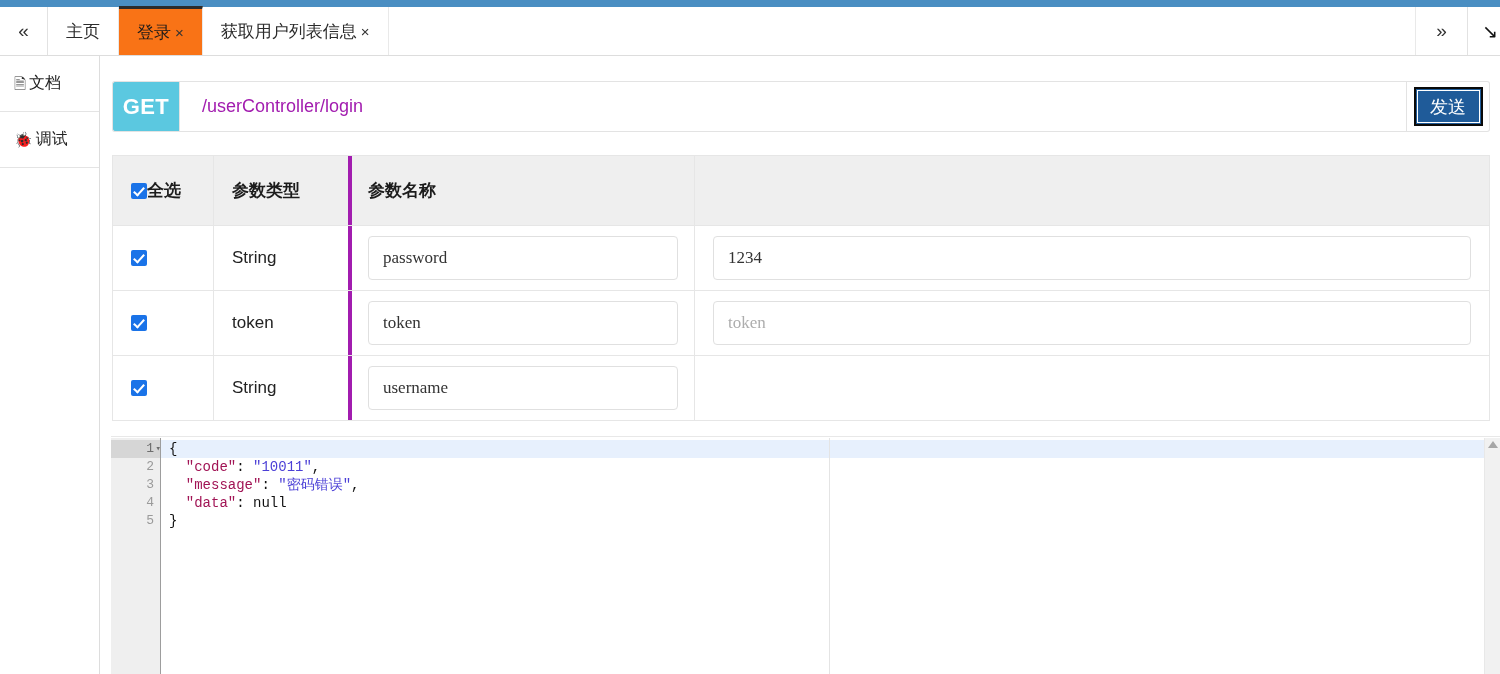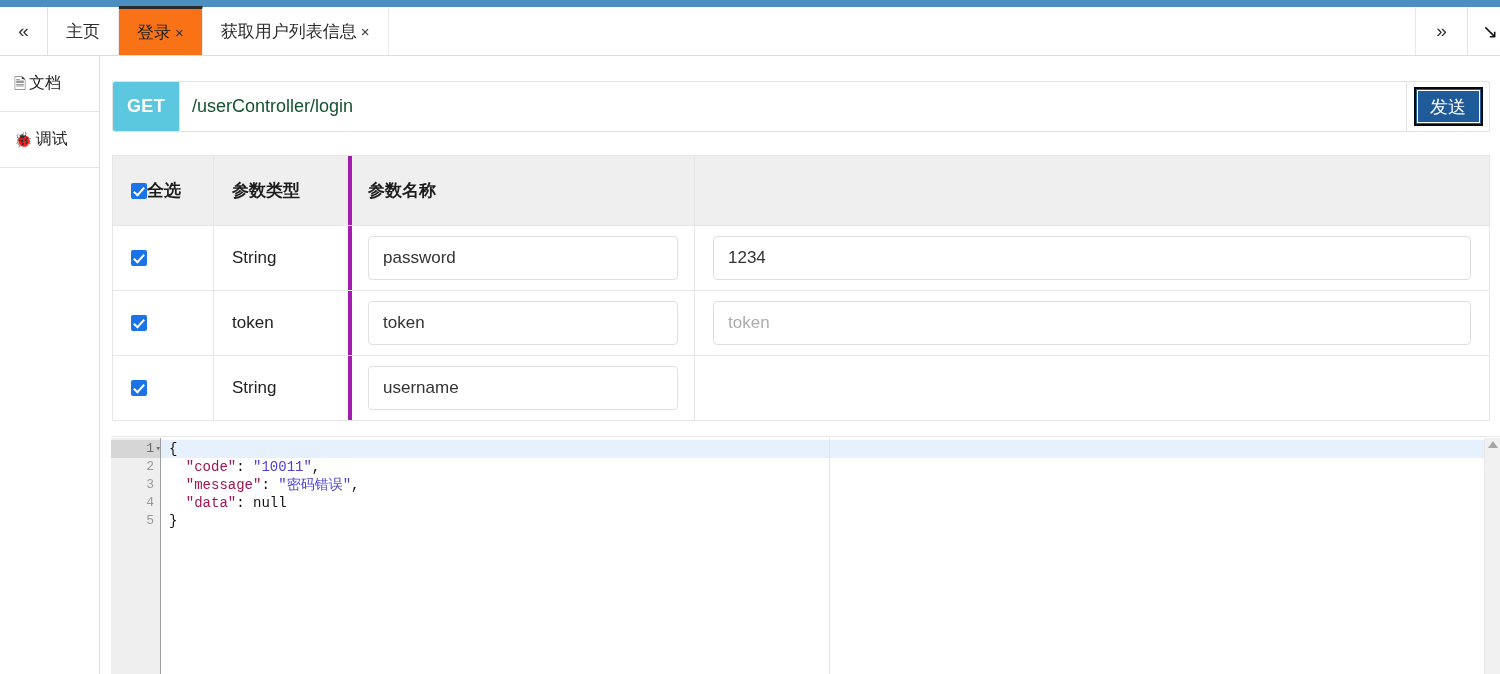--- a/index.html
+++ b/index.html
@@ -74,27 +74,27 @@
   }
 
   
   .urlrow {
     position: absolute; top: 25px; left: 11px; width: 1378px; height: 51px;
     display: flex; align-items: stretch;
   }
   .method-badge {
     width: 67px; background: #5bc8e0; color: #ffffff;
     display: flex; align-items: center; justify-content: center;
-    font-size: 18px; font-weight: 600; letter-spacing: .4px;
+    font-size: 22px; font-weight: 600; letter-spacing: .4px;
     border: 1px solid #e3e3e3; border-right: none;
     border-radius: 3px 0 0 3px;
   }
   .url-input {
     flex: 1 1 auto; border: 1px solid #e3e3e3; background: #ffffff;
-    font-size: 18px; color: #14532d; padding: 0 12px;
+    font-size: 18px; color: #a21caf; padding: 0 22px;
     font-family: "Liberation Sans", sans-serif; outline: none;
   }
   .send-wrap {
     width: 83px; display: flex; align-items: center; justify-content: center;
     border: 1px solid #e3e3e3; border-left: none; border-radius: 0 3px 3px 0;
     background: #ffffff;
   }
   .send-btn {
     width: 69px; height: 39px; background: #1f5b99; color: #ffffff;
     border: 2px solid #0a0a0a; font-size: 18px; cursor: pointer;
@@ -128,21 +128,21 @@
     position: relative; flex: none; cursor: pointer;
   }
   .cbx::after {
     content: ""; position: absolute; left: 5px; top: 2px;
     width: 4px; height: 9px; border: solid #ffffff;
     border-width: 0 2px 2px 0; transform: rotate(42deg);
   }
   .txtfield {
     width: 100%; height: 44px; border: 1px solid #e0e0e0; border-radius: 4px;
     background: #ffffff; font-size: 17px; color: #333; padding: 0 14px;
-    font-family: Liberation Sans, sans-serif; outline: none;
+    font-family: Liberation Serif, serif; outline: none;
   }
   .txtfield::placeholder { color: #adadad; }
   .txtfield.ph { color: #adadad; }
 
   
   .rtabs {
     position: absolute; top: 386px; left: 11px; width: 1378px; height: 50px;
     display: flex; align-items: stretch; border-bottom: 1px solid #e0e0e0;
   }
   .rtab {

